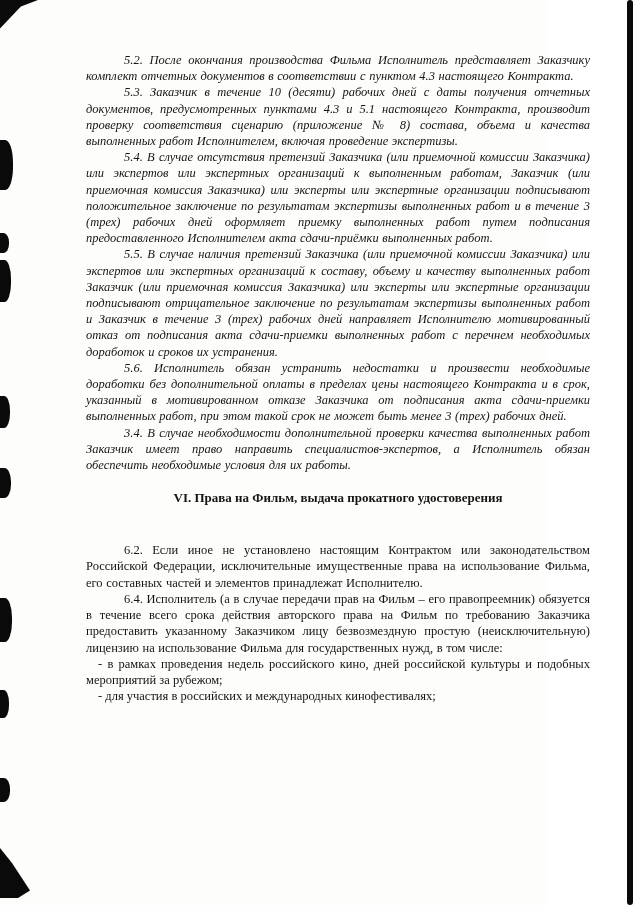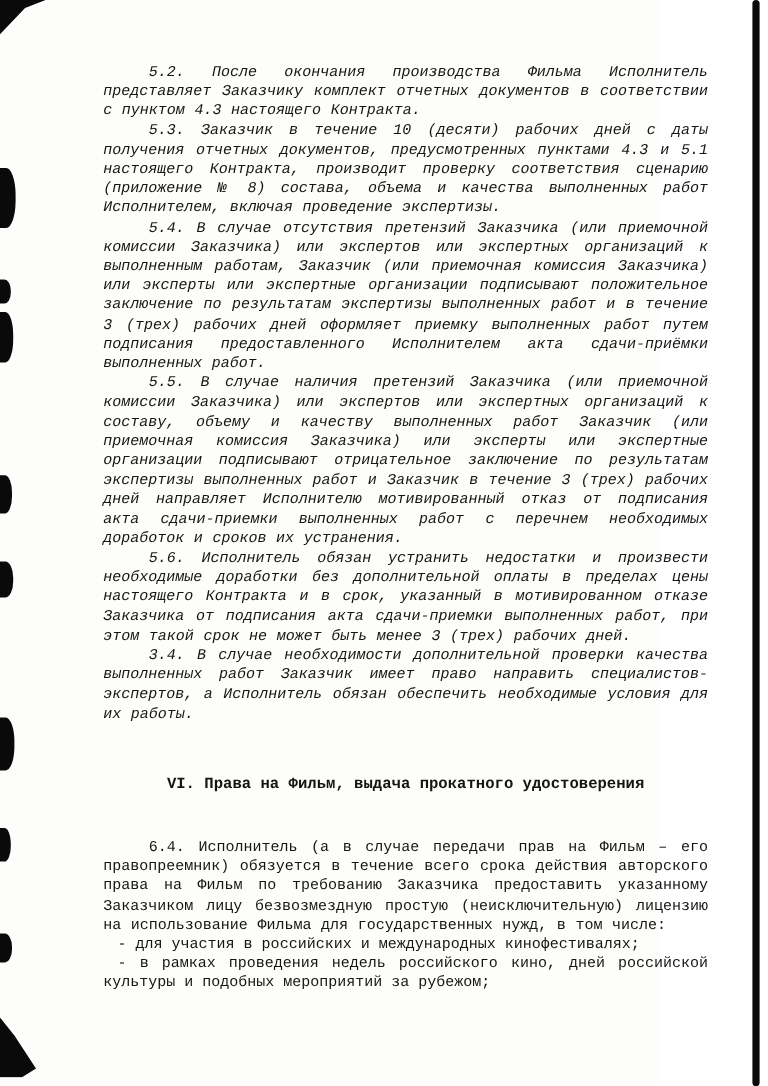--- a/index.html
+++ b/index.html
@@ -8,21 +8,21 @@
     width: 640px;
     height: 905px;
     overflow: hidden;
     background: #ffffff;
   }
   .page {
     position: relative;
     width: 548px;
     height: 905px;
     background: #fdfdfb;
-    font-family: Liberation Mono, monospace;
+    font-family: Liberation Serif, serif;
     color: #171513;
   }
   .content {
     position: absolute;
     left: 86px;
     top: 52px;
     width: 504px;
   }
   .para {
     margin: 0;
@@ -30,21 +30,21 @@
     line-height: 16.2px;
     text-align: justify;
     text-indent: 38px;
     word-spacing: 0.5px;
   }
   .ital .para, .para.ital {
     font-style: italic;
     font-weight: 500;
   }
   .heading {
-    margin: 42px 0 36px 0;
+    margin: 16px 0 36px 0;
     font-size: 13px;
     line-height: 17px;
     font-weight: bold;
     text-align: center;
     text-indent: 0;
     font-style: normal;
   }
   .bullet {
     margin: 0;
     font-size: 12.5px;
@@ -91,25 +91,26 @@
     <div id="sec5" class="ital">
         <p class="para ital">5.2. После окончания производства Фильма Исполнитель представляет Заказчику комплект отчетных документов в соответствии с пунктом 4.3 настоящего Контракта.</p>
         <p class="para ital">5.3. Заказчик в течение 10 (десяти) рабочих дней с даты получения отчетных документов, предусмотренных пунктами 4.3 и 5.1 настоящего Контракта, производит проверку соответствия сценарию (приложение № 8) состава, объема и качества выполненных работ Исполнителем, включая проведение экспертизы.</p>
         <p class="para ital">5.4. В случае отсутствия претензий Заказчика (или приемочной комиссии Заказчика) или экспертов или экспертных организаций к выполненным работам, Заказчик (или приемочная комиссия Заказчика) или эксперты или экспертные организации подписывают положительное заключение по результатам экспертизы выполненных работ и в течение 3 (трех) рабочих дней оформляет приемку выполненных работ путем подписания предоставленного Исполнителем акта сдачи-приёмки выполненных работ.</p>
         <p class="para ital">5.5. В случае наличия претензий Заказчика (или приемочной комиссии Заказчика) или экспертов или экспертных организаций к составу, объему и качеству выполненных работ Заказчик (или приемочная комиссия Заказчика) или эксперты или экспертные организации подписывают отрицательное заключение по результатам экспертизы выполненных работ и Заказчик в течение 3 (трех) рабочих дней направляет Исполнителю мотивированный отказ от подписания акта сдачи-приемки выполненных работ с перечнем необходимых доработок и сроков их устранения.</p>
         <p class="para ital">5.6. Исполнитель обязан устранить недостатки и произвести необходимые доработки без дополнительной оплаты в пределах цены настоящего Контракта и в срок, указанный в мотивированном отказе Заказчика от подписания акта сдачи-приемки выполненных работ, при этом такой срок не может быть менее 3 (трех) рабочих дней.</p>
         <p class="para ital">3.4. В случае необходимости дополнительной проверки качества выполненных работ Заказчик имеет право направить специалистов-экспертов, а Исполнитель обязан обеспечить необходимые условия для их работы.</p>
       </div>
     <h2 class="heading">VI. Права на Фильм, выдача прокатного удостоверения</h2>
     <div id="sec6">
+        <p class="para">6.2. Если иное не установлено настоящим Контрактом или законодательством Российской Федерации, исключительные имущественные права на использование Фильма, его составных частей и элементов принадлежат Исполнителю.</p>
         <p class="para">6.4. Исполнитель (а в случае передачи прав на Фильм – его правопреемник) обязуется в течение всего срока действия авторского права на Фильм по требованию Заказчика предоставить указанному Заказчиком лицу безвозмездную простую (неисключительную) лицензию на использование Фильма для государственных нужд, в том числе:</p>
       </div>
     <div id="sec6b">
+        <p class="bullet">- в рамках проведения недель российского кино, дней российской культуры и подобных мероприятий за рубежом;</p>
         <p class="bullet">- для участия в российских и международных кинофестивалях;</p>
-        <p class="bullet">- в рамках проведения недель российского кино, дней российской культуры и подобных мероприятий за рубежом;</p>
       </div>
   </div>
 
   <div class="artifact corner-tl"></div>
   <div class="artifact blob b1"></div>
   <div class="artifact blob b2"></div>
   <div class="artifact blob b3"></div>
   <div class="artifact blob b4"></div>
   <div class="artifact blob b5"></div>
   <div class="artifact blob b6"></div>

